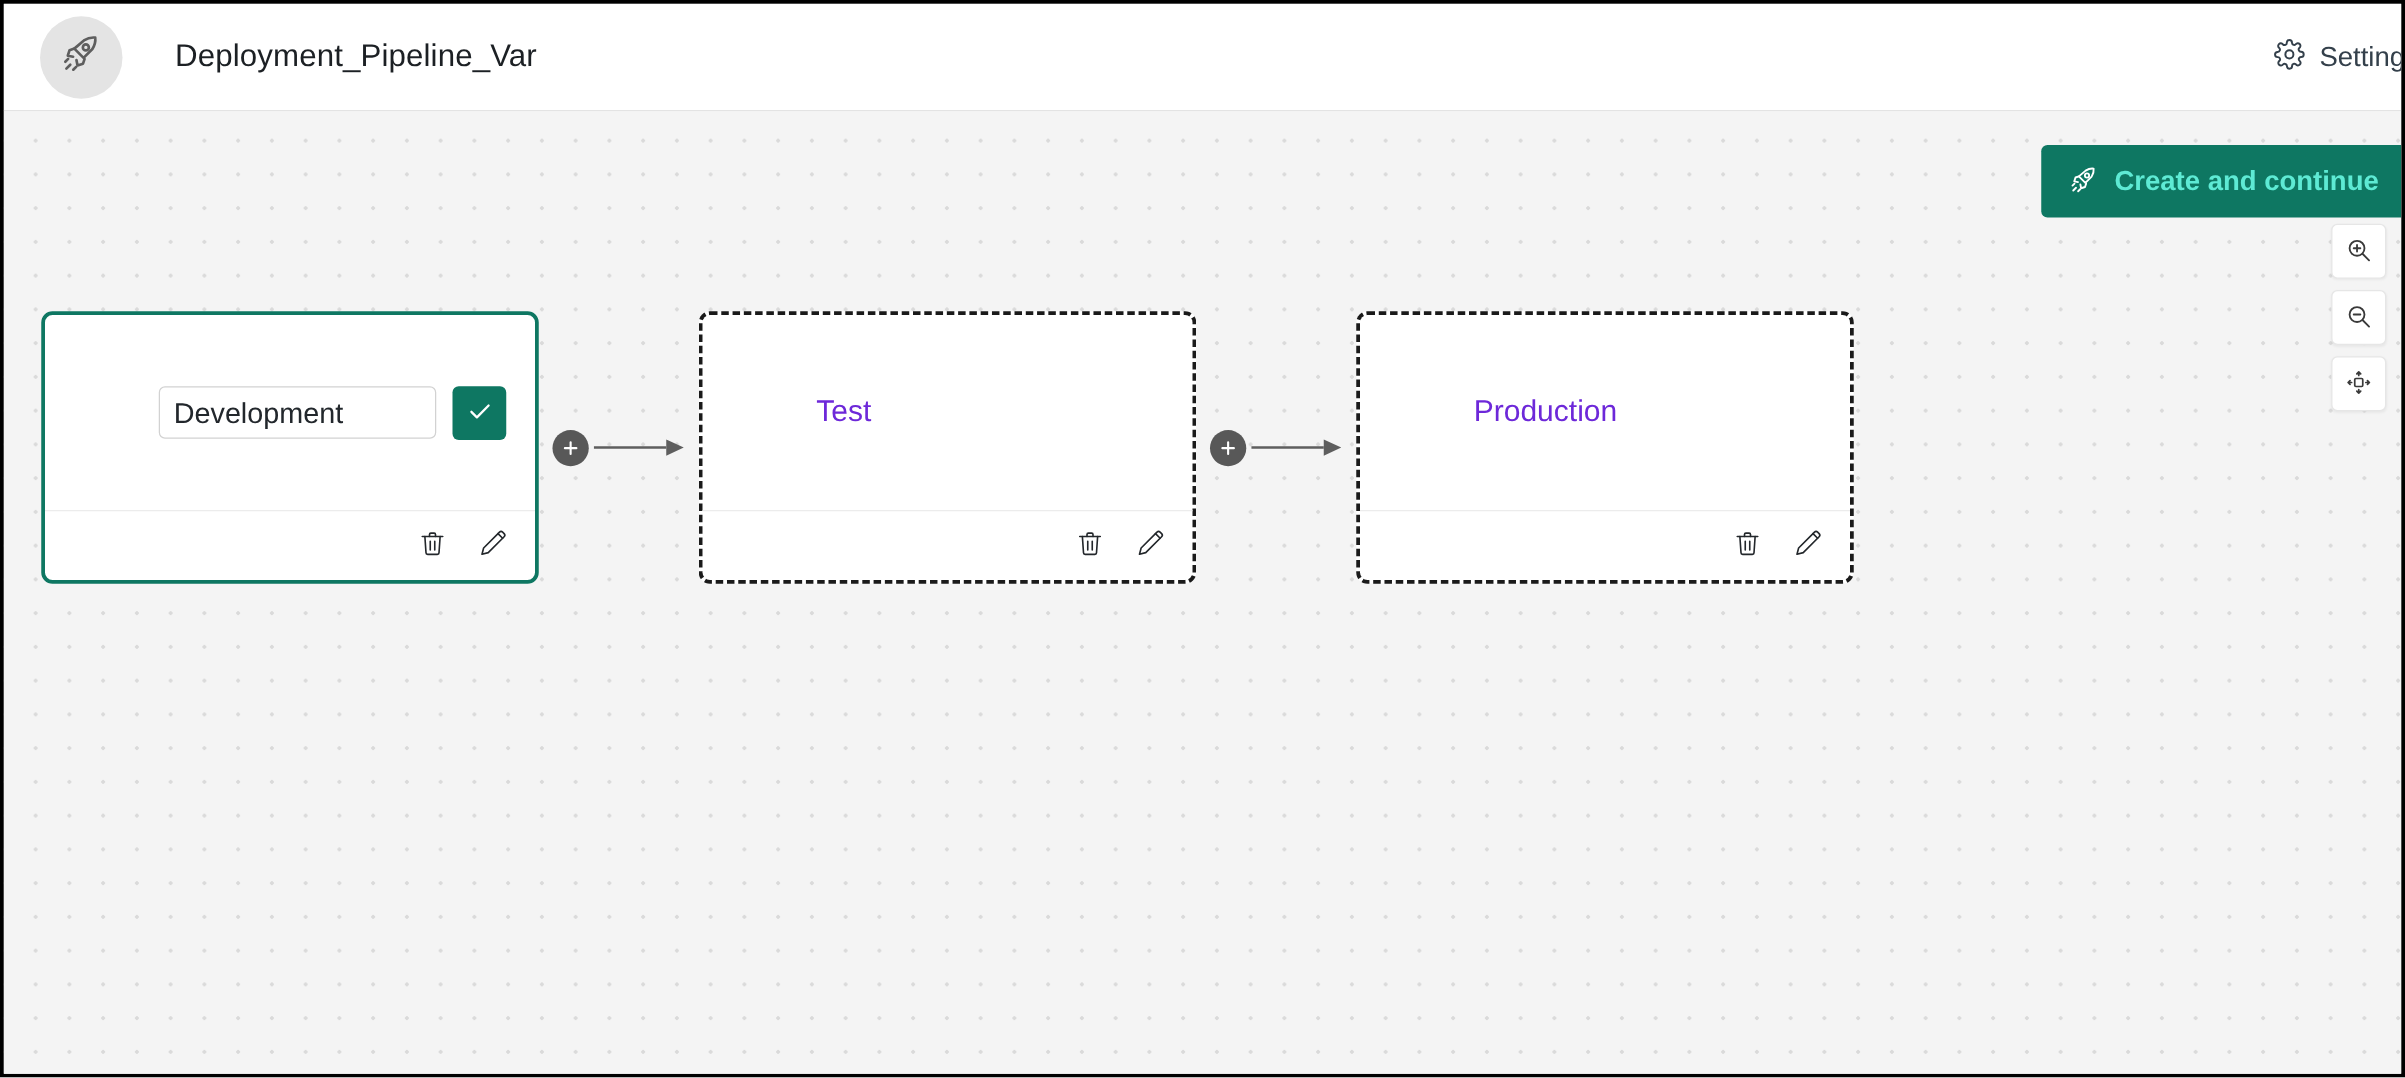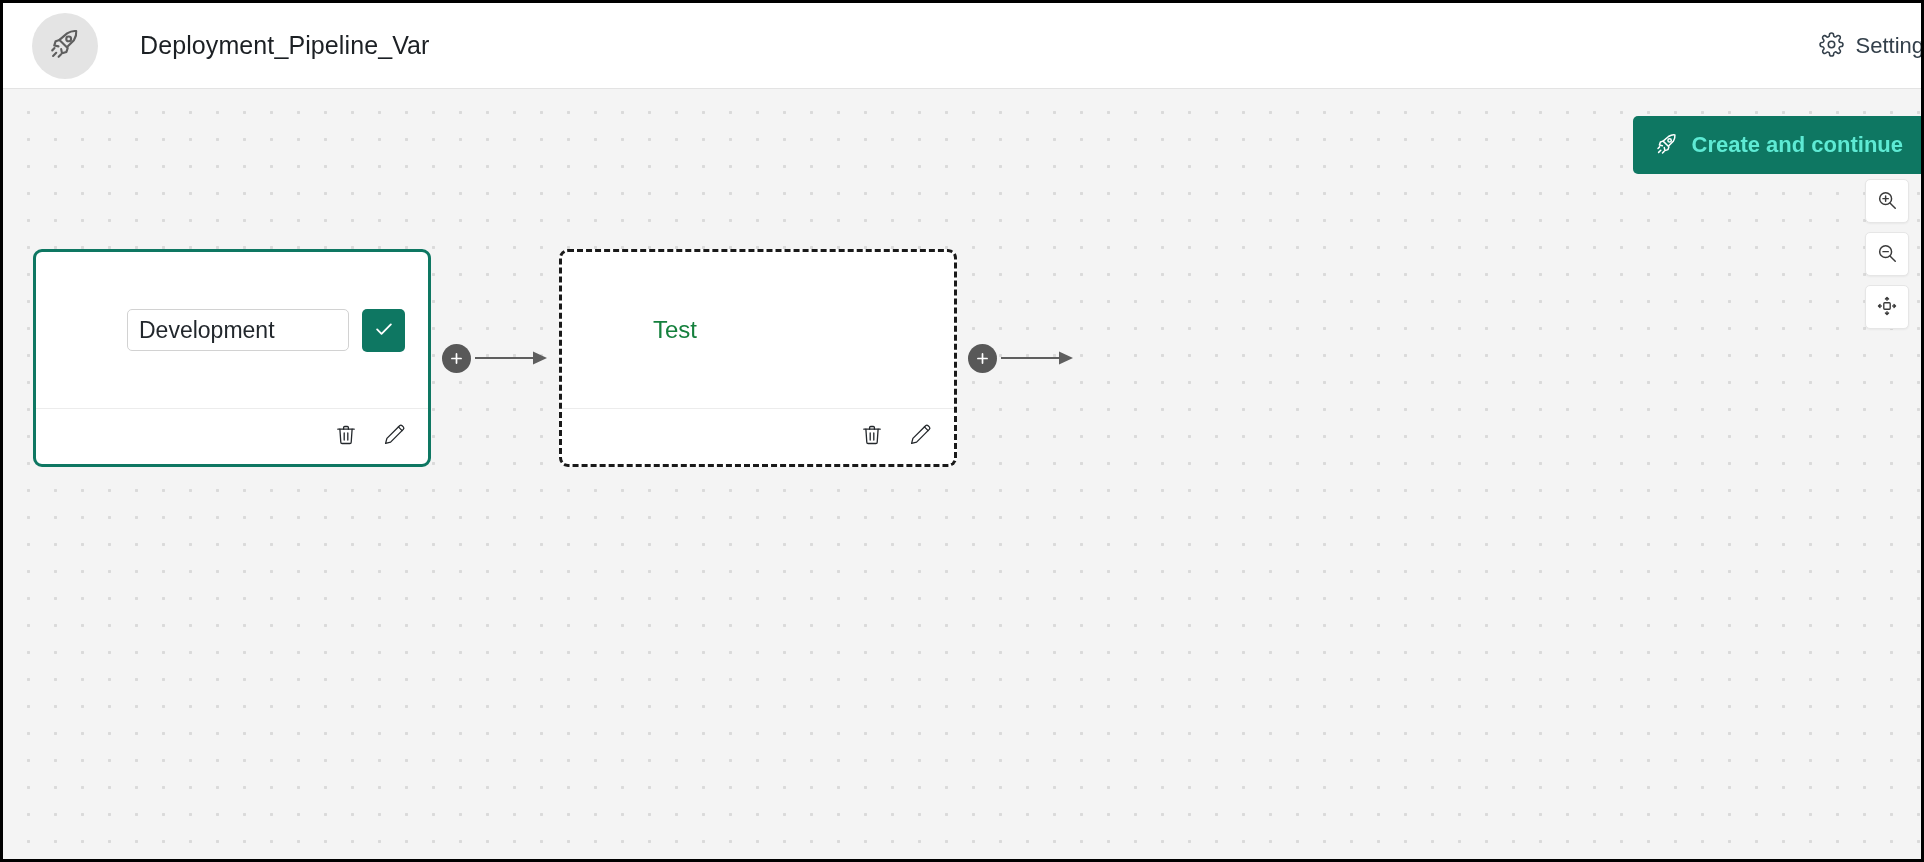--- a/index.html
+++ b/index.html
@@ -169,21 +169,21 @@
     top: 0;
     bottom: 56px;
     display: flex;
     align-items: center;
     padding: 0 1px 0 52px;
     box-sizing: border-box;
     margin-left: 39px;
   }
   .node-title {
     font-size: 24px;
-    color: #15803d;
+    color: #6d28d9;
   }
 
   .name-input {
     width: 222px;
     height: 42px;
     box-sizing: border-box;
     padding: 0 11px;
     font-size: 23px;
     color: #22272c;
     font-family: "Liberation Sans", sans-serif;
@@ -415,16 +415,41 @@
           <svg width="17" height="17" viewBox="0 0 24 24" fill="none" stroke="#ffffff" stroke-width="2.4" stroke-linecap="round">
             <path d="M12 5.5v13M5.5 12h13"></path>
           </svg>
         </button>
         <svg class="arrow" width="74" height="22" viewBox="0 0 74 22">
           <line x1="0" y1="11" x2="58" y2="11" stroke="#5e5e5e" stroke-width="2"></line>
           <polygon points="58,4.5 72,11 58,17.5" fill="#5e5e5e"></polygon>
         </svg>
       </div>
 
+      <div class="node-card draft">
+        <div class="node-body">
+          <span class="node-title">Production</span>
+        </div>
+        <div class="node-footer">
+          <button class="icon-btn">
+            <span>
+              <svg width="24" height="24" viewBox="0 0 24 24" fill="none" stroke="#23272b" stroke-width="1.3" stroke-linecap="round" stroke-linejoin="round">
+                <path d="M3.8 6.2h16.4"></path>
+                <path d="M9.6 6.2V4.6c0-.6.5-1.1 1.1-1.1h2.6c.6 0 1.1.5 1.1 1.1v1.6"></path>
+                <path d="M5.9 6.2l.9 13c0 .7.6 1.3 1.3 1.3h7.8c.7 0 1.3-.6 1.3-1.3l.9-13"></path>
+                <path d="M10.2 10v7M13.8 10v7"></path>
+              </svg>
+            </span>
+          </button>
+          <button class="icon-btn">
+            <span>
+              <svg width="24" height="24" viewBox="0 0 24 24" fill="none" stroke="#23272b" stroke-width="1.3" stroke-linecap="round" stroke-linejoin="round">
+                <path d="M16.4 3.9l3.7 3.7"></path>
+                <path d="M17.6 2.7a1.8 1.8 0 0 1 2.5 0l1.2 1.2a1.8 1.8 0 0 1 0 2.5L8.6 19.1l-5 1.3 1.3-5z"></path>
+              </svg>
+            </span>
+          </button>
+        </div>
+      </div>
 
     </div>
   </div>
 </div>
 
 </body></html>

